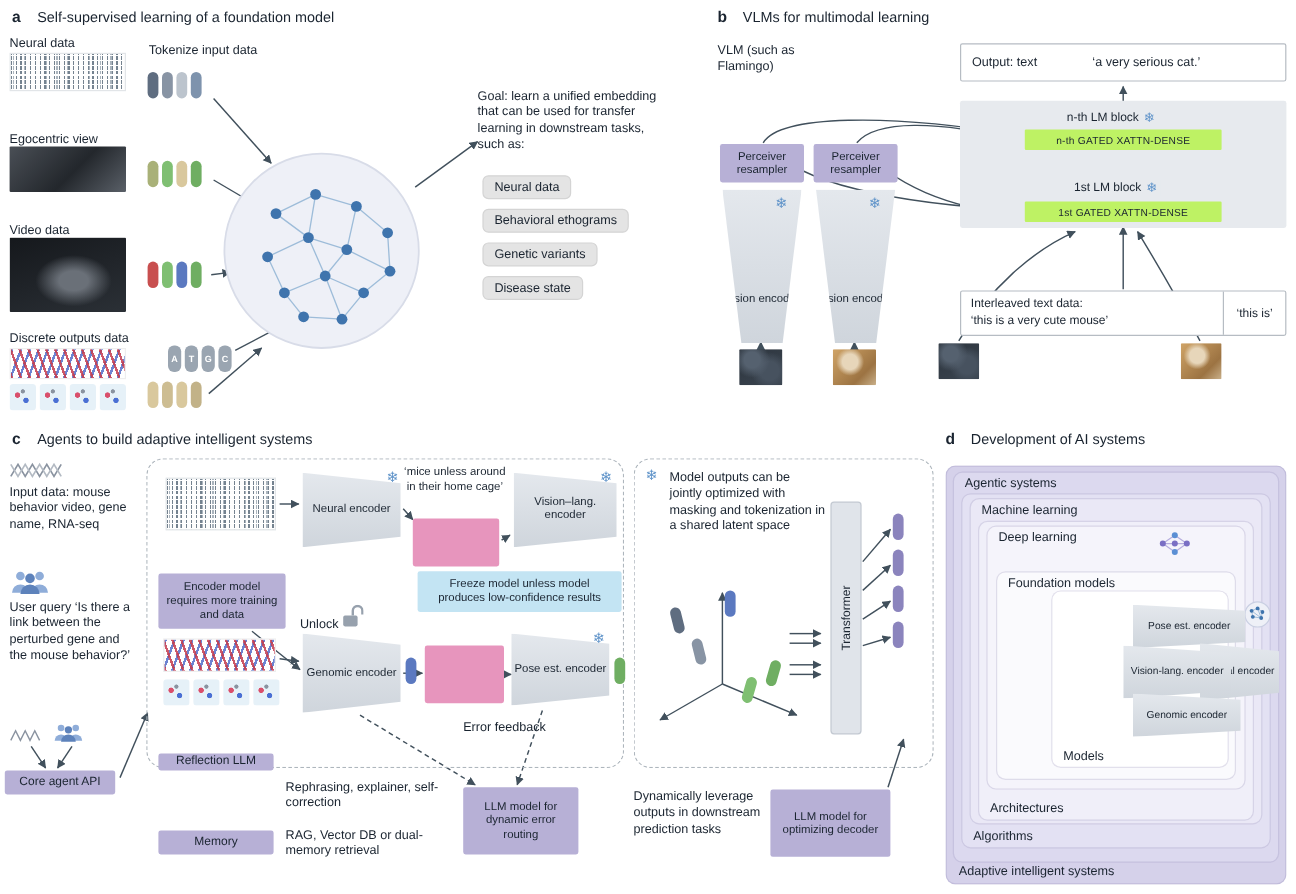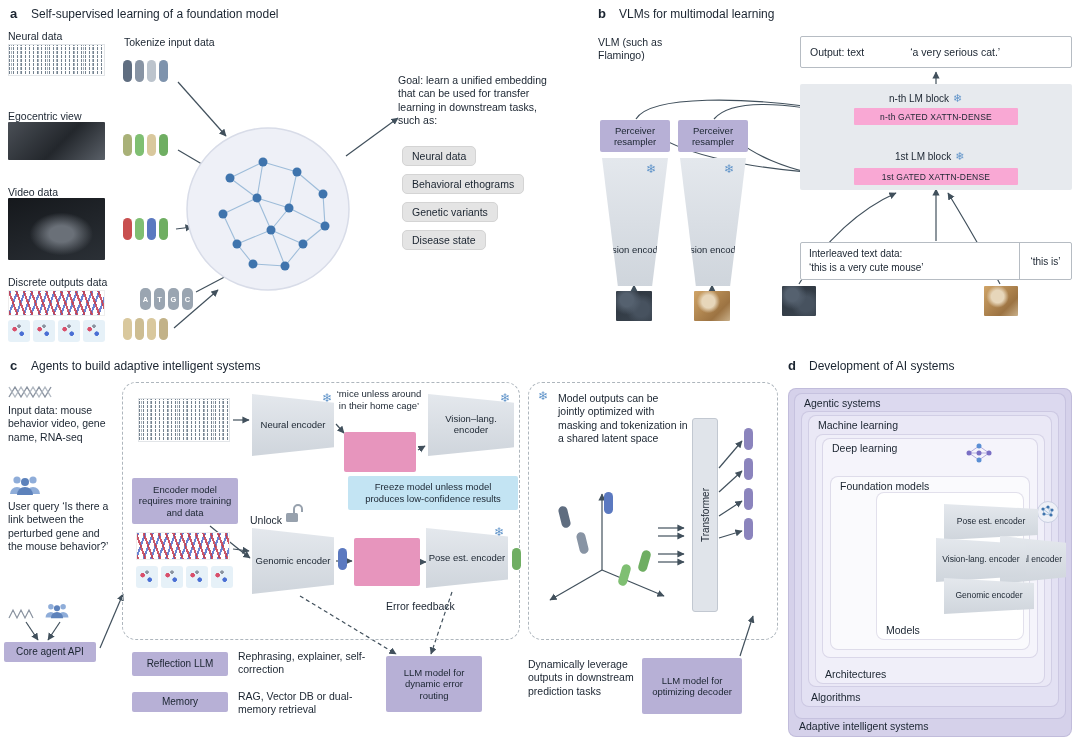--- a/index.html
+++ b/index.html
@@ -18,21 +18,21 @@
   .pill{position:absolute;background:#e4e4e4;border:1px solid #d4d4d4;border-radius:5px;
        font-size:10.5px;padding:3px 9px;white-space:nowrap}
   .pbox{position:absolute;background:#b7b0d6;border-radius:2px;font-size:9.5px;line-height:1.2;
        display:flex;align-items:center;justify-content:center;text-align:center;padding:2px 5px}
   .bluebox{position:absolute;background:#c3e4f3;border-radius:2px;font-size:9.5px;line-height:1.3;
        display:flex;align-items:center;justify-content:center;text-align:center;padding:2px 6px}
   .pinkbox{position:absolute;background:#e795bd;border-radius:2px}
   .wbox{position:absolute;background:#fff;border:1px solid #b6bcc3;border-radius:2px}
   .grayp{position:absolute;background:#e7eaee;border-radius:2px}
   .lm-label{position:absolute;font-size:10px;background:#e7eaee;padding:0 3px;display:flex;gap:4px;align-items:center}
-  .gated{position:absolute;background:#f9a8d4;font-size:8.5px;display:flex;align-items:center;
+  .gated{position:absolute;background:#bef264;font-size:8.5px;display:flex;align-items:center;
        justify-content:center;border-radius:1px;letter-spacing:.2px}
   .trap{position:absolute;display:flex;align-items:center;justify-content:center;text-align:center;
        font-size:9.5px;line-height:1.15;background:linear-gradient(180deg,#e4e8ed,#cfd5dc)}
   .trap-r{clip-path:polygon(0 0,100% 14%,100% 86%,0 100%)}
   .trap-v{clip-path:polygon(0 0,100% 0,76% 100%,24% 100%);align-items:flex-end;padding-bottom:30px}
   .snow{position:absolute;color:#5f93c9;font-size:12px;line-height:1}
   .snowinline{color:#5f93c9;font-size:11px}
   .dashbox{position:absolute;border:1.5px dashed #aeb6bd;border-radius:14px}
   .raster{position:absolute;background-color:#fdfdfd;border:1px solid #e2e5e8;background-image:
      repeating-linear-gradient(0deg,#fff 0 1px,rgba(255,255,255,0) 1px 4px),
@@ -349,21 +349,21 @@
     </div>
   <div class="pinkbox" style="left:354px;top:538px;width:66px;height:48px"></div>
   <div class="trap trap-r" style="left:426px;top:528px;width:82px;height:60px">Pose est. encoder</div>
   <div class="snow" style="left:494px;top:526px">❄</div>
   <div class="tokrow" style="left:512px;top:548px">
       <span class="tok" style="background: rgb(111, 174, 98);"></span>
     </div>
 
   <div class="lbl" style="left:386px;top:600px">Error feedback</div>
 
-  <div class="pbox" style="left:132px;top:652px;width:96px;height:24px;font-size:10px">Reflection LLM</div>
+  <div class="pbox" style="left:132px;top:628px;width:96px;height:14px;font-size:10px">Reflection LLM</div>
   <div class="lbl" style="left:238px;top:650px;width:135px" able="false">Rephrasing, explainer, self-correction</div>
   <div class="pbox" style="left:132px;top:692px;width:96px;height:20px;font-size:10px">Memory</div>
   <div class="lbl" style="left:238px;top:690px;width:145px">RAG, Vector DB or dual-memory retrieval</div>
   <div class="pbox" style="left:386px;top:656px;width:96px;height:56px">LLM model for dynamic error routing</div>
 
   <div class="dashbox" style="left:528px;top:382px;width:250px;height:258px"></div>
   <div class="snow" style="left:538px;top:390px">❄</div>
   <div class="lbl" style="left:558px;top:392px;width:130px">Model outputs can be jointly optimized with masking and tokenization in a shared latent space</div>
 
   <div class="tokrow" style="left:560px;top:506px;transform:rotate(-14deg)">

